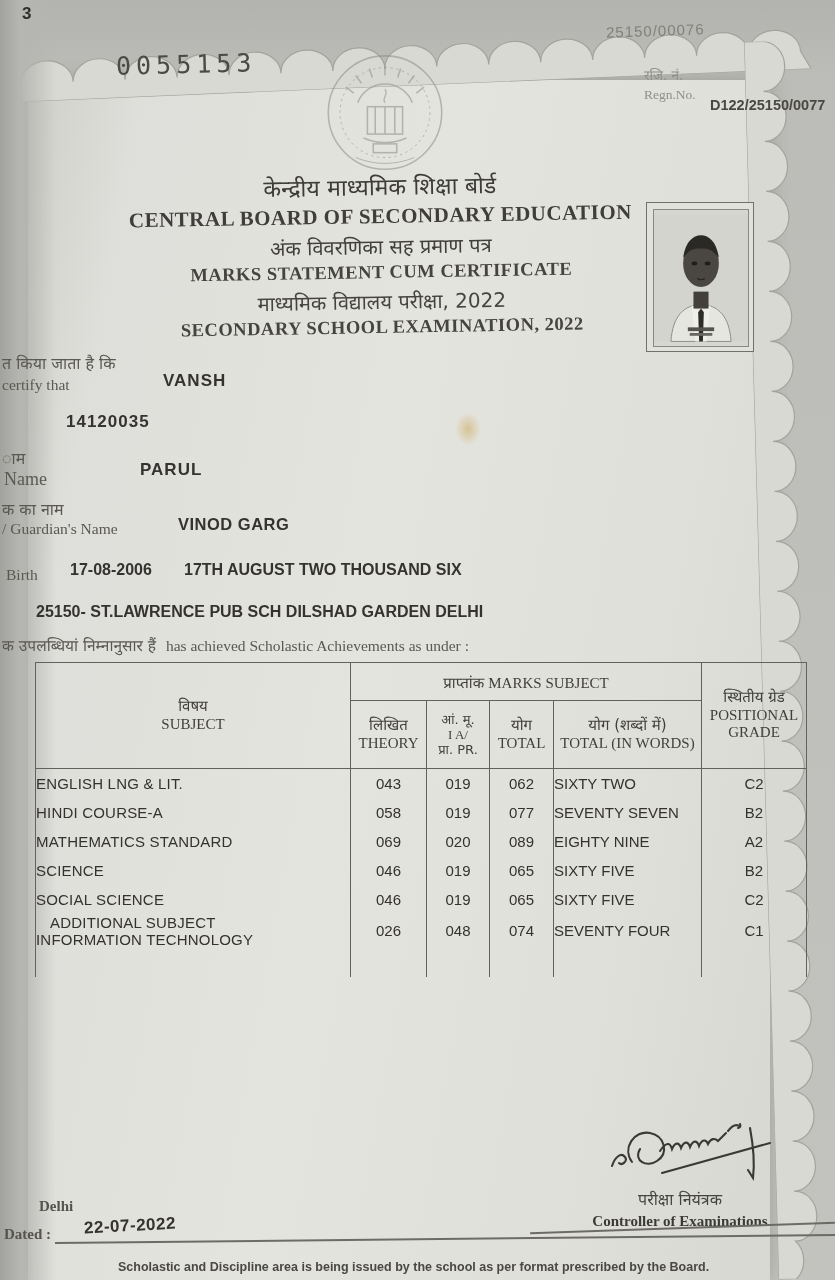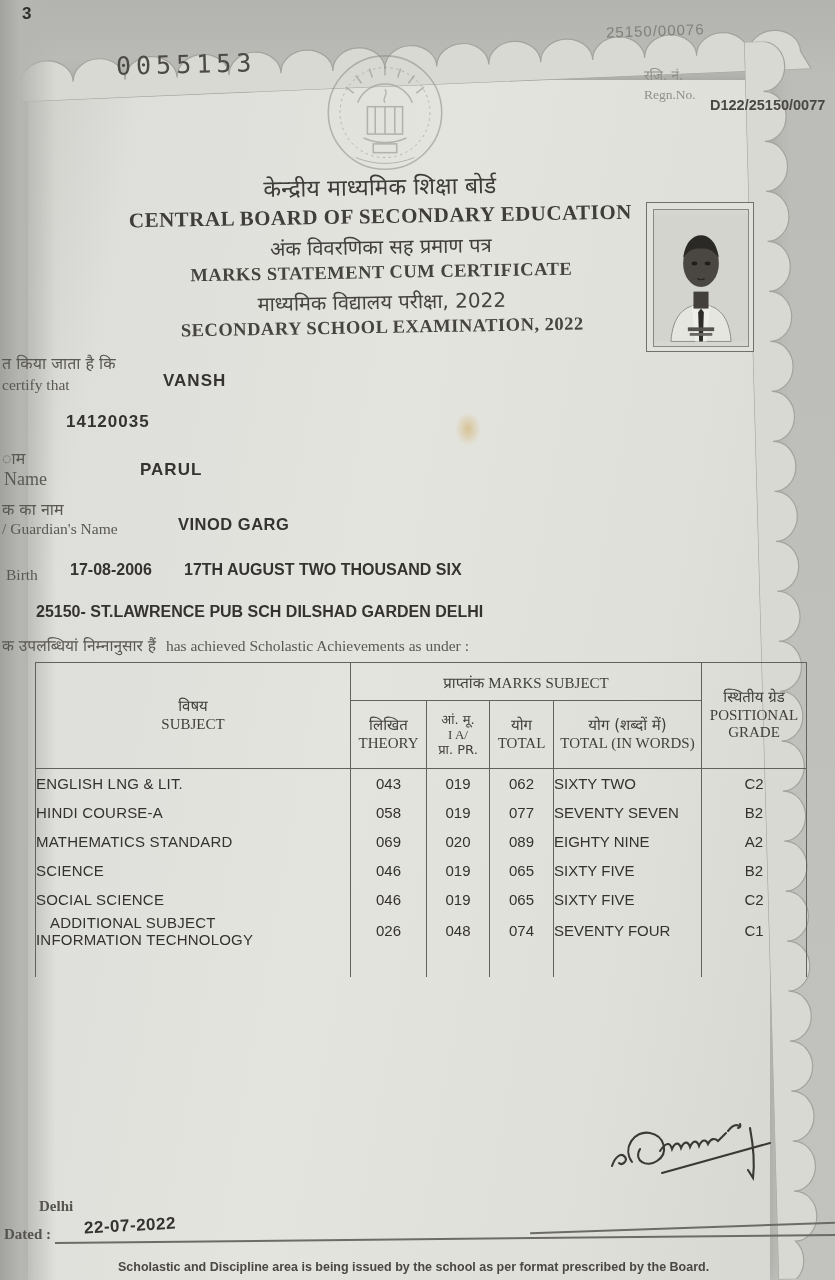--- a/index.html
+++ b/index.html
@@ -305,20 +305,24 @@
       <path d="M10,48 c3,-9 9,-14 13,-9 c3,4 -3,9 -6,6"></path>
       <path d="M30,44 c-10,-14 2,-32 18,-29 c15,3 19,20 7,28 c-10,7 -24,0 -17,-12"></path>
       <path d="M58,33 c6,-9 10,-9 12,-2 c3,-7 7,-7 9,-1 c3,-7 7,-7 9,-1 c3,-7 7,-7 9,-1 c3,-7 7,-7 9,-2 c3,-6 7,-6 10,-3 l8,-8"></path>
       <path d="M126,13 c4,-5 8,-7 11,-5"></path>
       <path d="M138,6 c1,2 0,4 -2,4"></path>
       <path d="M60,55 L168,25"></path>
       <path d="M148,10 c3,16 5,34 3,50 l-5,-8"></path>
     </g>
   </svg>
 
+  <div class="abs controller">
+    <span class="hi">परीक्षा नियंत्रक</span>
+    <span class="en">Controller of Examinations</span>
+  </div>
 
   <div class="abs place">Delhi</div>
   <div class="abs dated-label">Dated :</div>
   <div class="abs val dated-value">22-07-2022</div>
 
   <div class="abs rule2"></div>
   <div class="abs rule1"></div>
 
   <div class="abs footer-en">Scholastic and Discipline area is being issued by the school as per format prescribed by the Board.</div>
 

